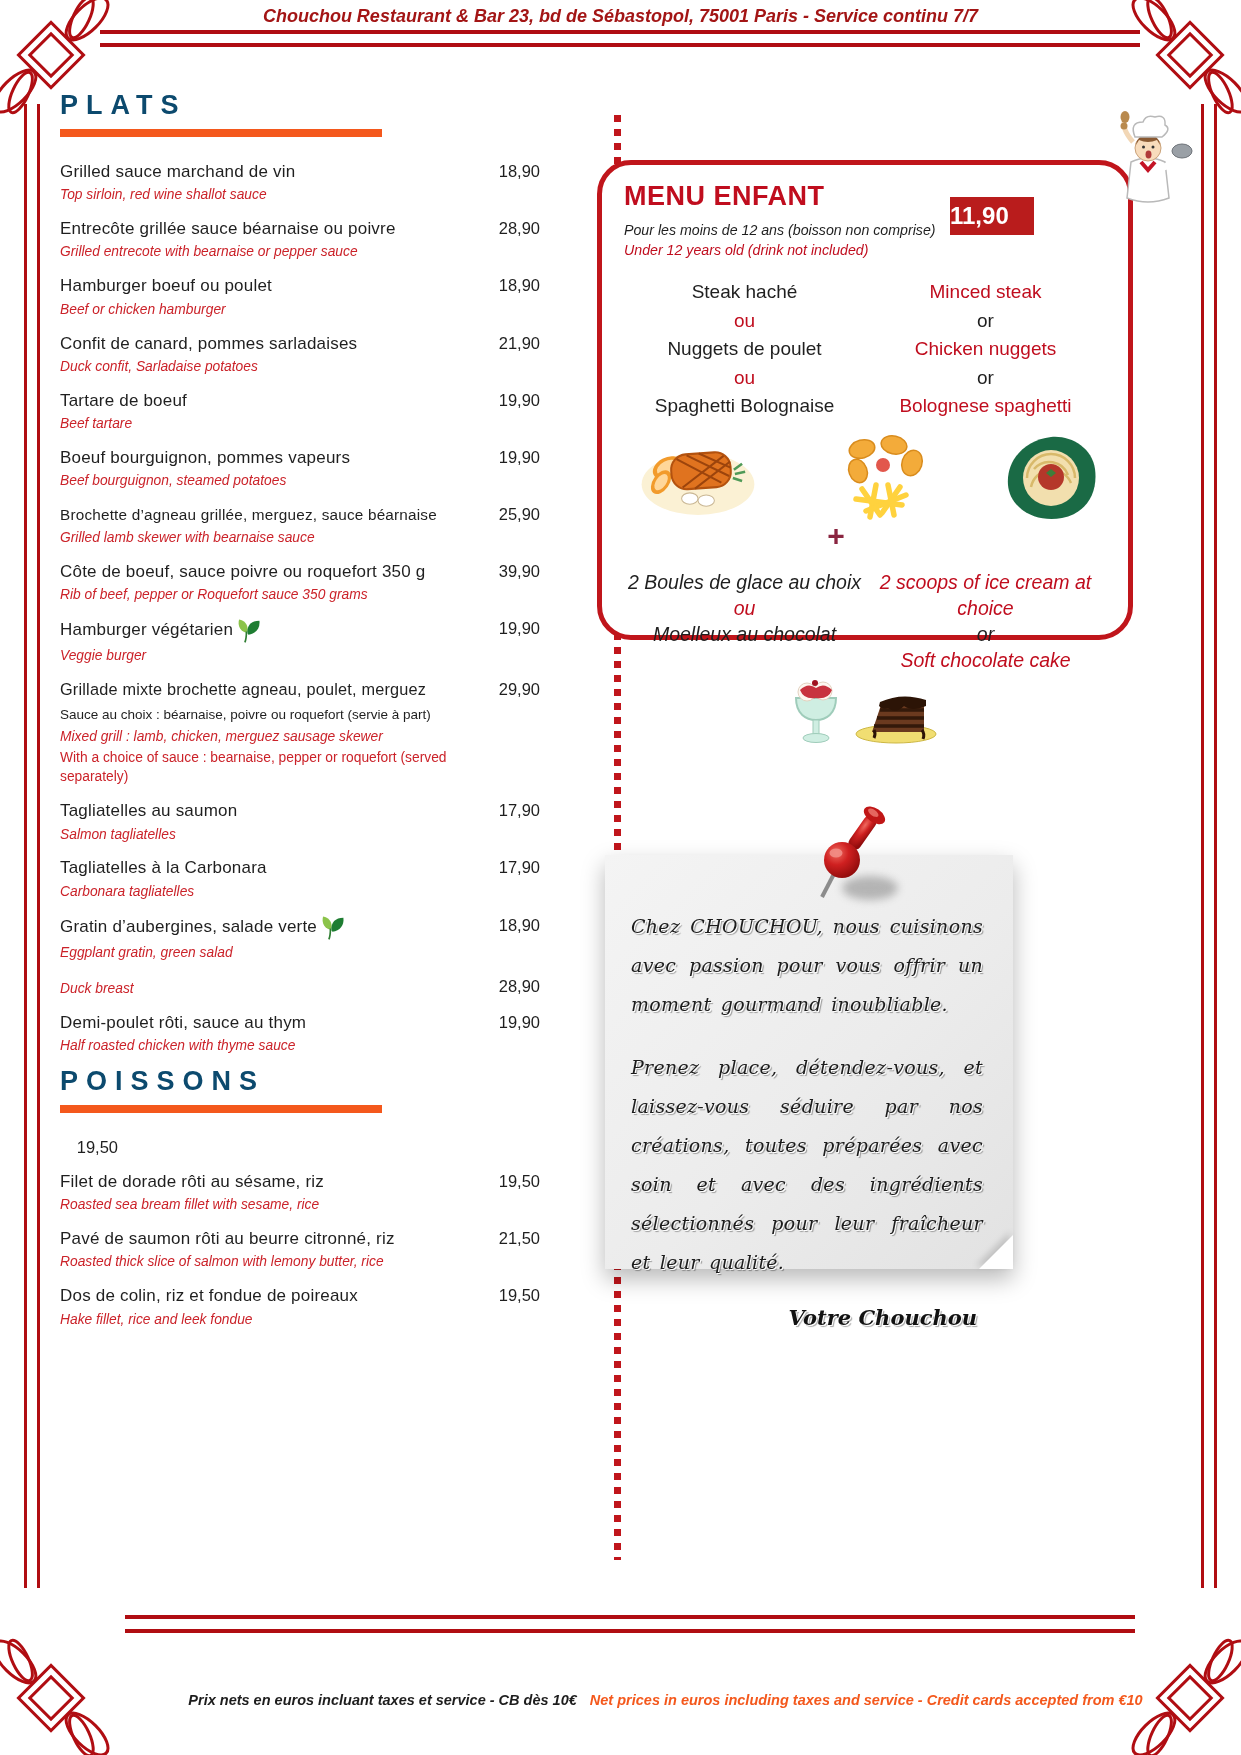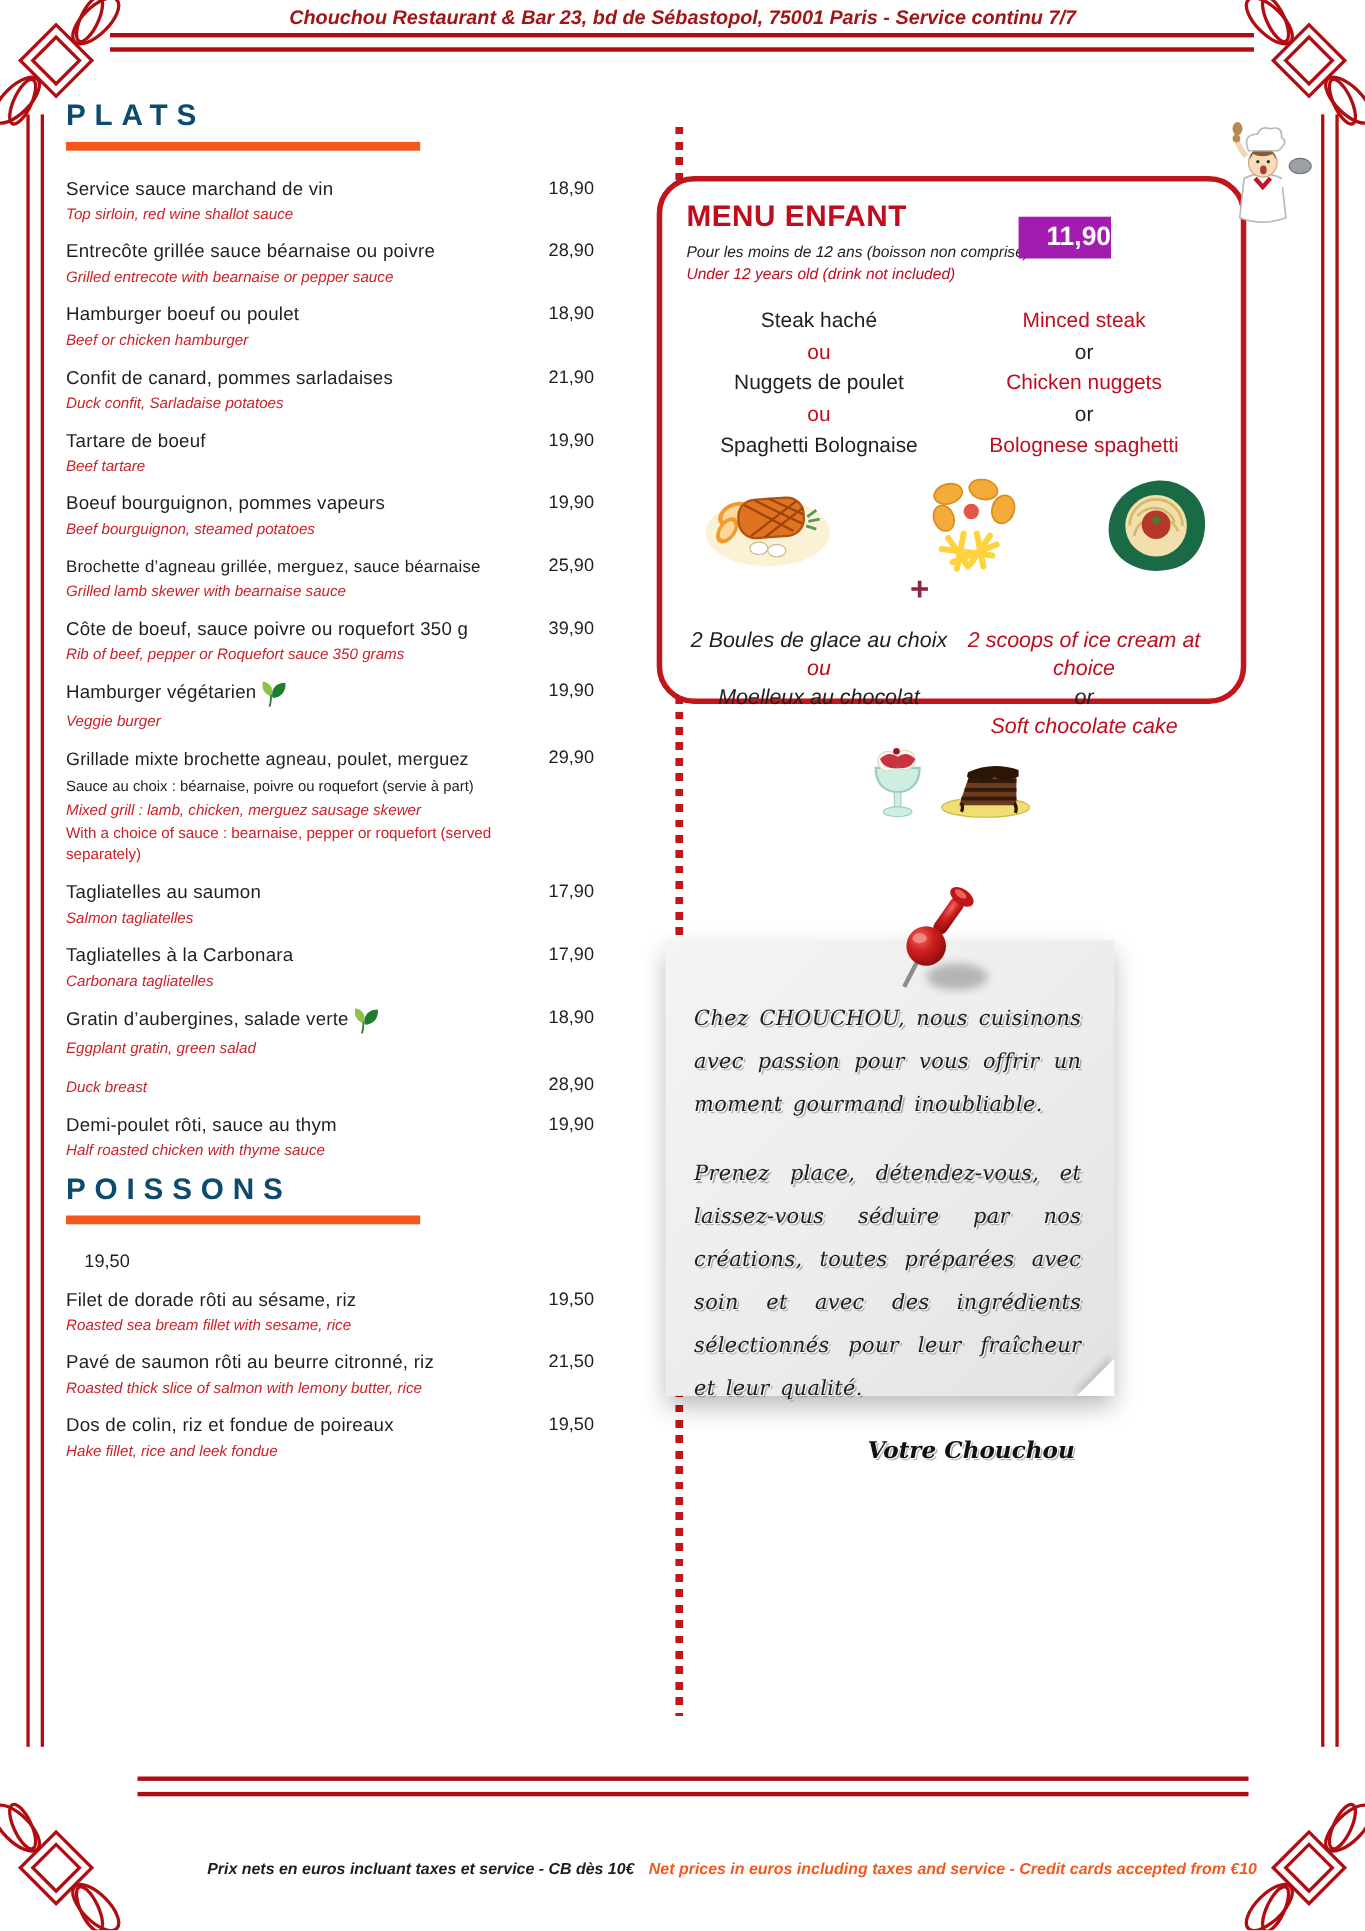--- a/index.html
+++ b/index.html
@@ -27,22 +27,22 @@
   .mi-desc2{font-size:13.8px;color:#cb2229;margin-top:2px;line-height:1.4;}
   .mi-note-fr{font-size:13.5px;color:#1f1f1f;margin-top:5px;line-height:1.35;}
   .mi-price{width:58px;text-align:right;font-size:16.5px;color:#1f1f1f;padding-top:1px;}
   #plats-items .mi:nth-child(7) .mi-name span{font-size:15.3px;}
   #plats-items .mi:nth-child(10) .mi-name span{font-size:16.3px;}
   #poissons-items .mi:nth-child(1) .mi-name span{font-size:16.3px;}
   
   .menu-enfant{position:absolute;left:597px;top:160px;width:536px;height:480px;box-sizing:border-box;
                border:5px solid #c0151b;border-radius:34px;background:#fff;padding:16px 22px 0;}
   .me-title{color:#c00d1e;font-size:27px;font-weight:bold;letter-spacing:.5px;}
-  .me-badge{position:absolute;left:324px;top:32px;width:84px;height:38px;background:#a21caf;
-            color:#fff;font-size:24px;font-weight:bold;text-align:right;line-height:38px;}
+  .me-badge{position:absolute;left:348px;top:32px;width:84px;height:38px;background:#b91c1c;
+            color:#fff;font-size:24px;font-weight:bold;text-align:left;line-height:38px;}
   .me-sub-fr{font-style:italic;color:#1f1f1f;font-size:14.2px;margin-top:10px;}
   .me-sub-en{font-style:italic;color:#c00d1e;font-size:14.2px;margin-top:4px;}
   .me-cols{display:flex;margin-top:20px;}
   .me-col{flex:1;text-align:center;font-size:19px;line-height:1.5;}
   .c-dark{color:#1f1f1f;}
   .c-red{color:#c00d1e;}
   .me-cols.desserts .me-col{font-style:italic;font-size:19.5px;line-height:1.35;}
   .me-illus-row{display:flex;justify-content:space-between;align-items:center;padding:0 8px;margin-top:14px;height:86px;}
   .me-plus{margin:2px 0 2px 195px;width:34px;text-align:center;color:#8a2540;font-size:30px;font-weight:bold;line-height:26px;}
   .me-illus-row2{display:flex;justify-content:center;align-items:flex-end;gap:10px;margin-top:4px;height:66px;}
@@ -114,21 +114,21 @@
     </svg>
 
   <div class="dotline"></div>
 
   <div class="col-left" style="top:90px">
     <h2 class="sec-title">PLATS</h2>
     <div class="sec-bar"></div>
     <div class="items" id="plats-items">
   <div class="mi">
     <div class="mi-main">
-      <div class="mi-name"><span>Service sauce marchand de vin</span></div>
+      <div class="mi-name"><span>Grilled sauce marchand de vin</span></div>
     <div class="mi-desc">Top sirloin, red wine shallot sauce</div>
           </div>
     <div class="mi-price">18,90</div>
   </div>
 
   <div class="mi">
     <div class="mi-main">
       <div class="mi-name"><span>Entrecôte grillée sauce béarnaise ou poivre</span></div>
     <div class="mi-desc">Grilled entrecote with bearnaise or pepper sauce</div>
           </div>

